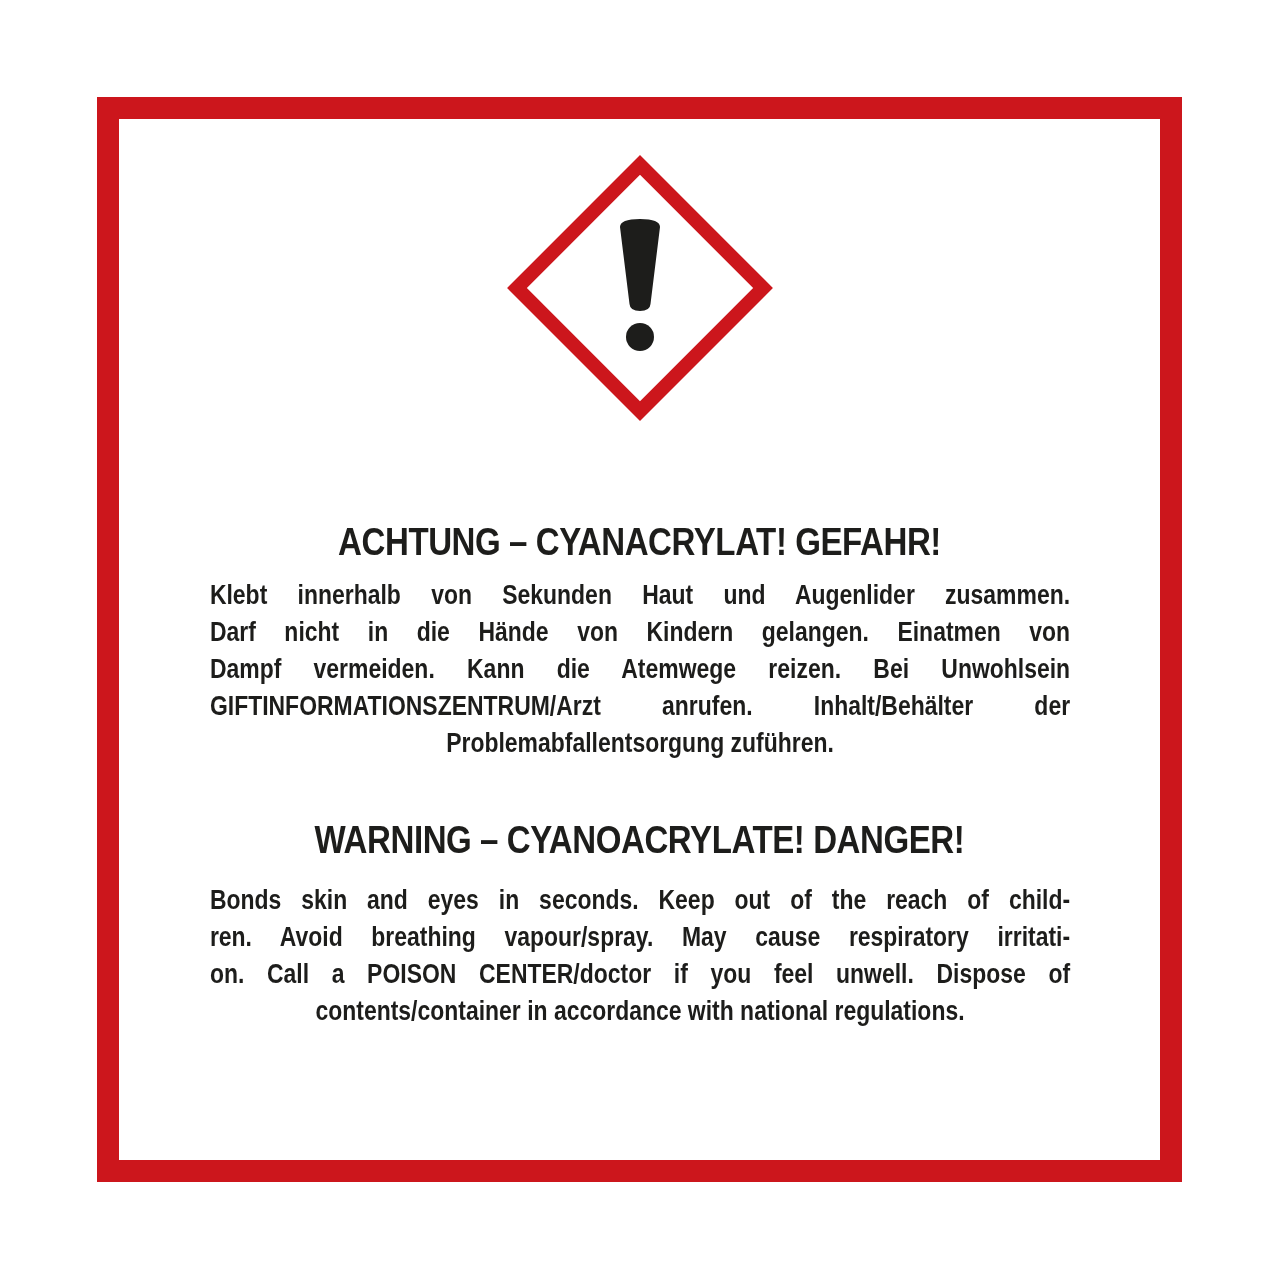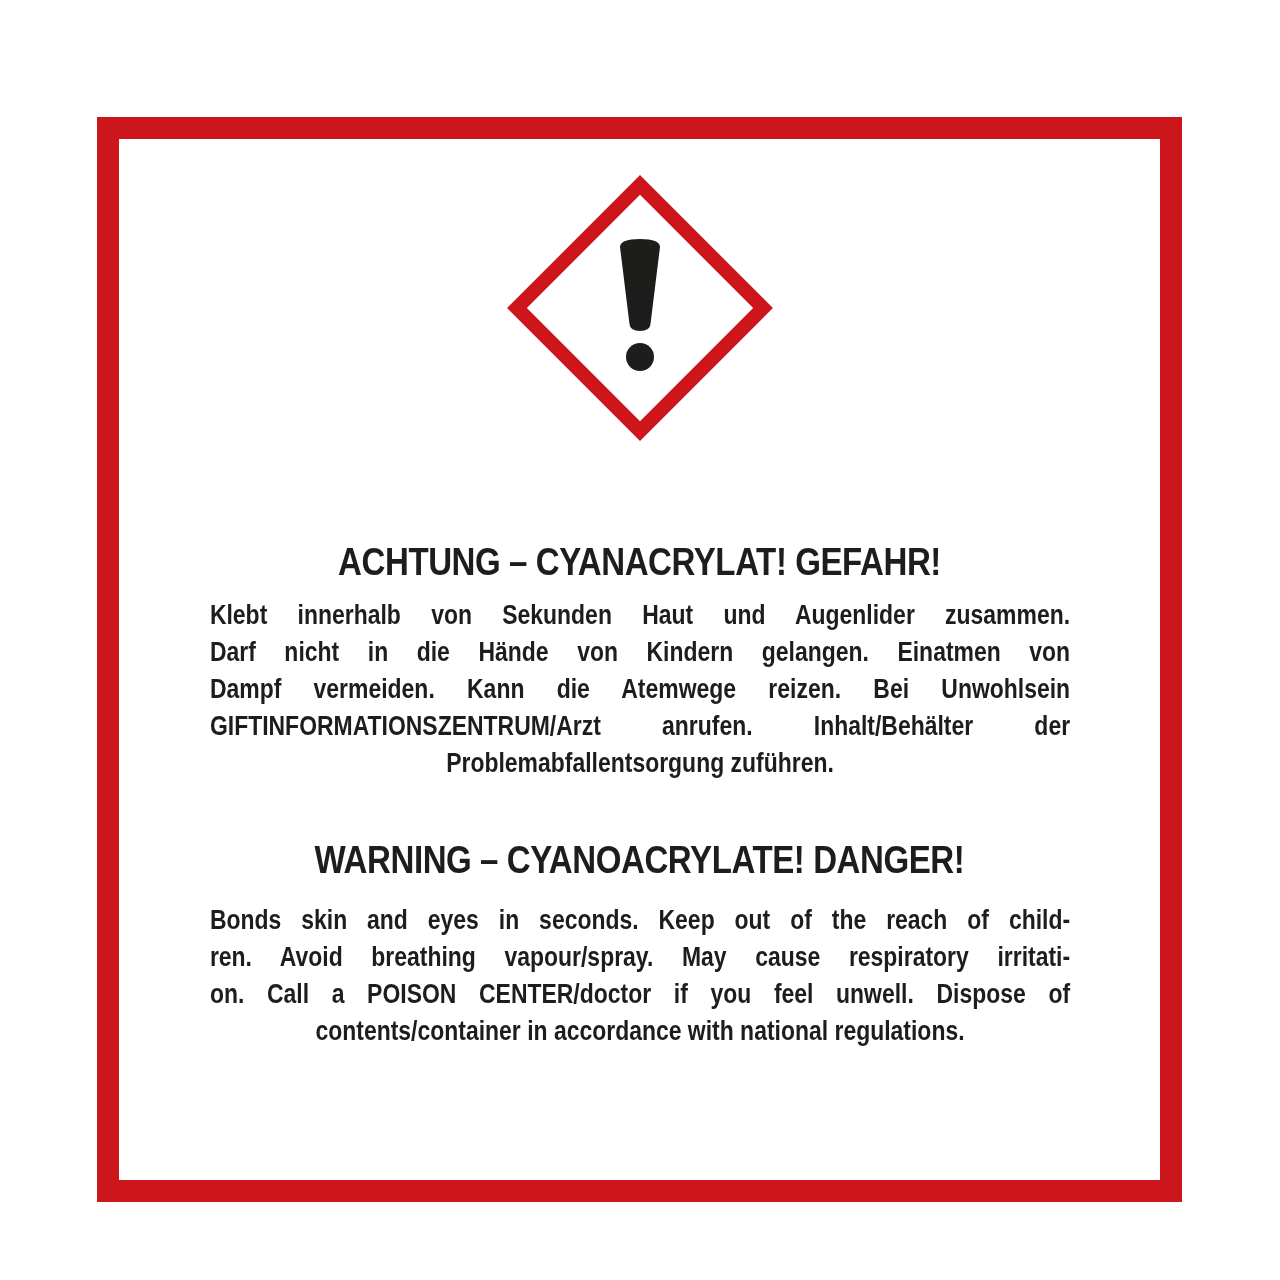--- a/index.html
+++ b/index.html
@@ -14,21 +14,20 @@
     background: var(--background);
     font-family: "Liberation Sans", "DejaVu Sans", sans-serif;
     color: var(--black);
     overflow: hidden;
   }
   .page {
     position: relative;
     width: 1280px;
     height: 904px;
     background: var(--background);
-    margin-top: 20px;
   }
   .frame {
     position: absolute;
     left: 97px;
     top: 97px;
     width: 1085px;
     height: 1085px;
     border: 22px solid var(--red);
     background: var(--background);
   }

